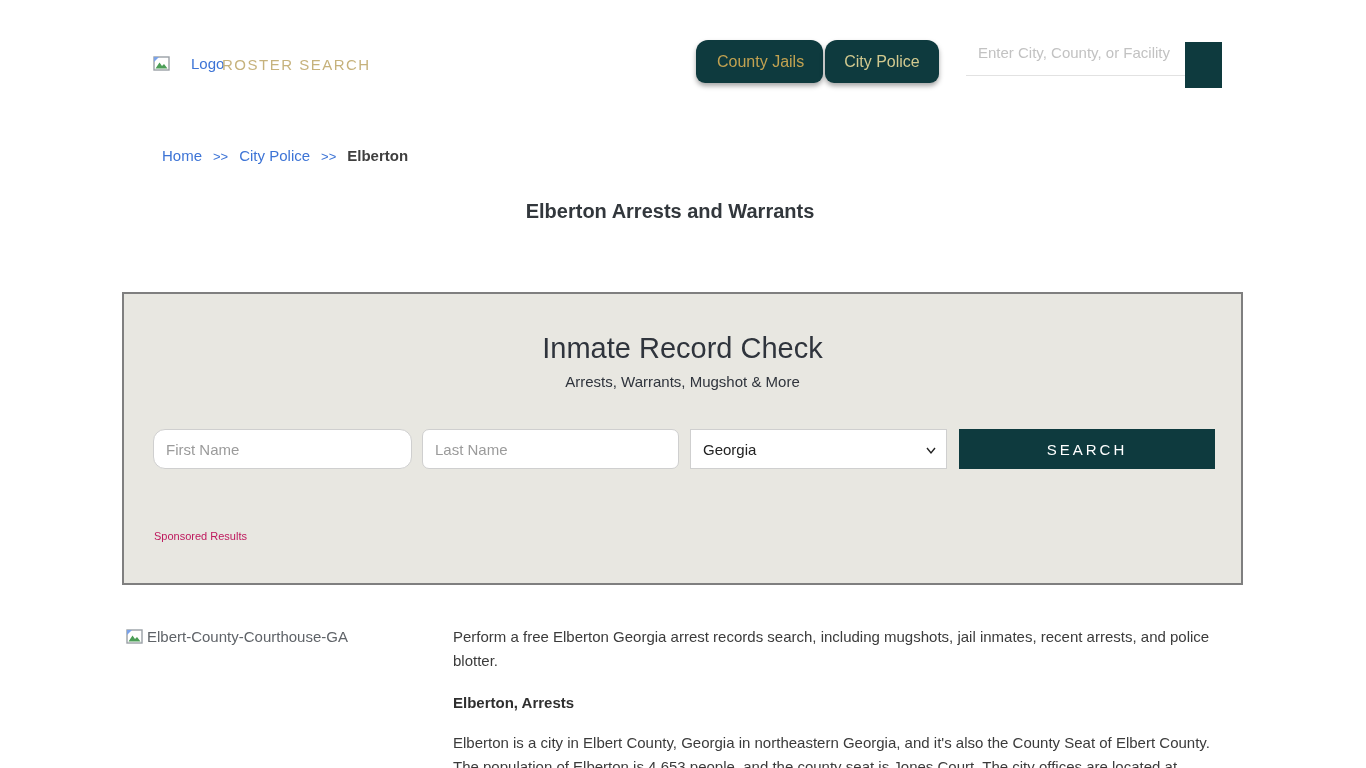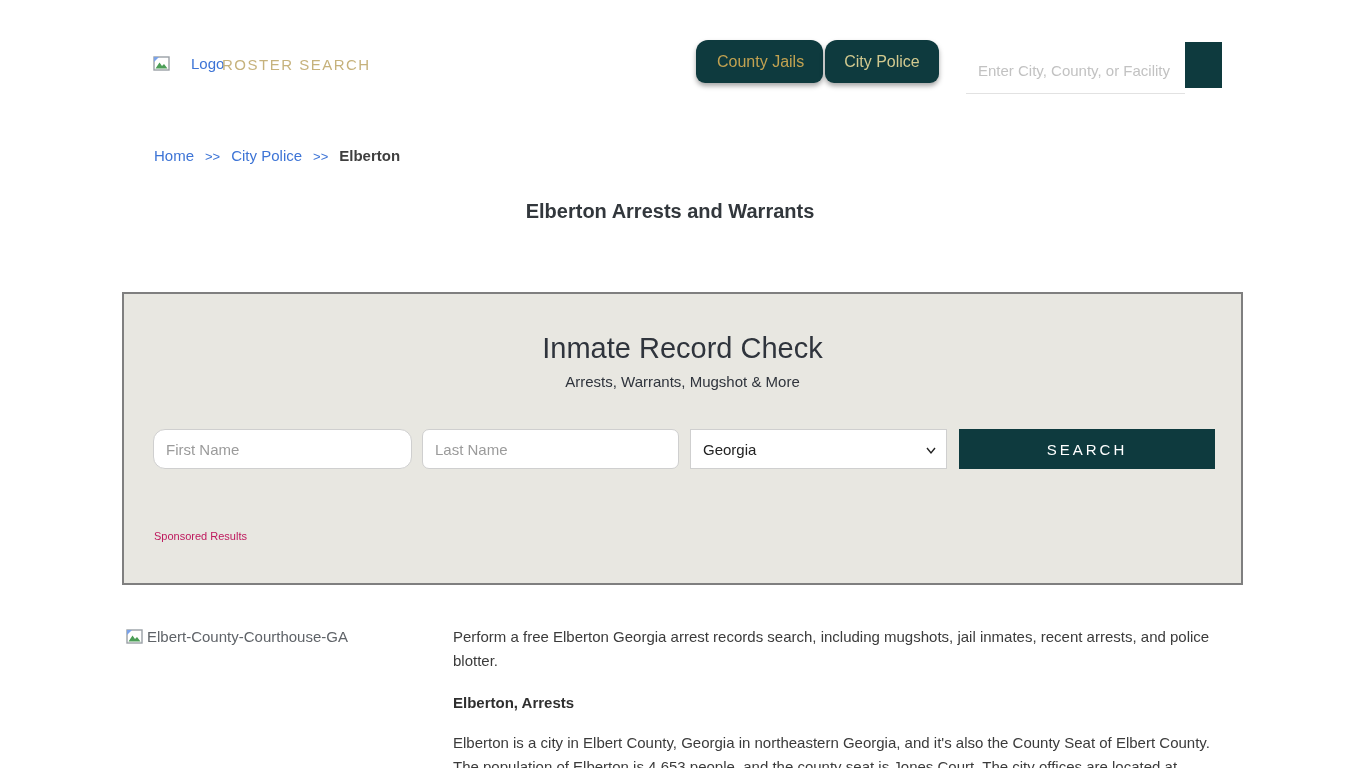--- a/index.html
+++ b/index.html
@@ -12,29 +12,29 @@
                color:#3d74d6; font-size:15px; text-decoration:none; cursor:pointer;margin-left:8px; }
   .brand { position:absolute; left:222px; top:56px; font-size:15px; letter-spacing:1.5px;
            color:#c6b27c; font-weight:400; }
   .tabs { position:absolute; left:696px; top:40px; display:flex; gap:2px; }
   .tab { height:43px; border:none; background:#0e3a3e; font-family:"Liberation Sans",sans-serif;
          font-size:16px; padding:0 19px; cursor:pointer;
          border-radius:12px 12px 9px 9px; box-shadow:0 3px 5px rgba(0,0,0,0.35); }
   .tab-county { color:#c2a251;padding-left:21px; }
   .tab-city   { color:#d2c98f; }
 
-  .hsearch-input { position:absolute; left:966px; top:48px; width:219px; height:46px;
+  .hsearch-input { position:absolute; left:966px; top:30px; width:219px; height:46px;
                    border:none; border-bottom:1px solid #e2e2e2; outline:none;
                    font-family:"Liberation Sans",sans-serif; font-size:15px; color:#a16207; padding:0 9px 0 12px; }
   .hsearch-input::placeholder { color:#c2c2c2; }
   .hsearch-btn { position:absolute; left:1185px; top:42px; width:37px; height:46px;
                  background:#0e3a3e; border:none; cursor:pointer; }
 
   
-  .breadcrumb { position:absolute; left:154px; top:147px; font-size:15px; display:flex; gap:11px; align-items:baseline; }
+  .breadcrumb { position:absolute; left:162px; top:147px; font-size:15px; display:flex; gap:11px; align-items:baseline; }
   .breadcrumb a { color:#3d74d6; text-decoration:none; cursor:pointer; }
   .breadcrumb .sep { color:#3d74d6; font-size:13px; }
   .breadcrumb .current { color:#3f3f3f; font-weight:700; }
 
   
   .page-title { position:absolute; left:0; top:200px; width:1340px; text-align:center;
                 font-size:20px; font-weight:700; color:#32373c; }
 
   
   .panel { position:absolute; left:122px; top:292px; width:1121px; height:293px;

